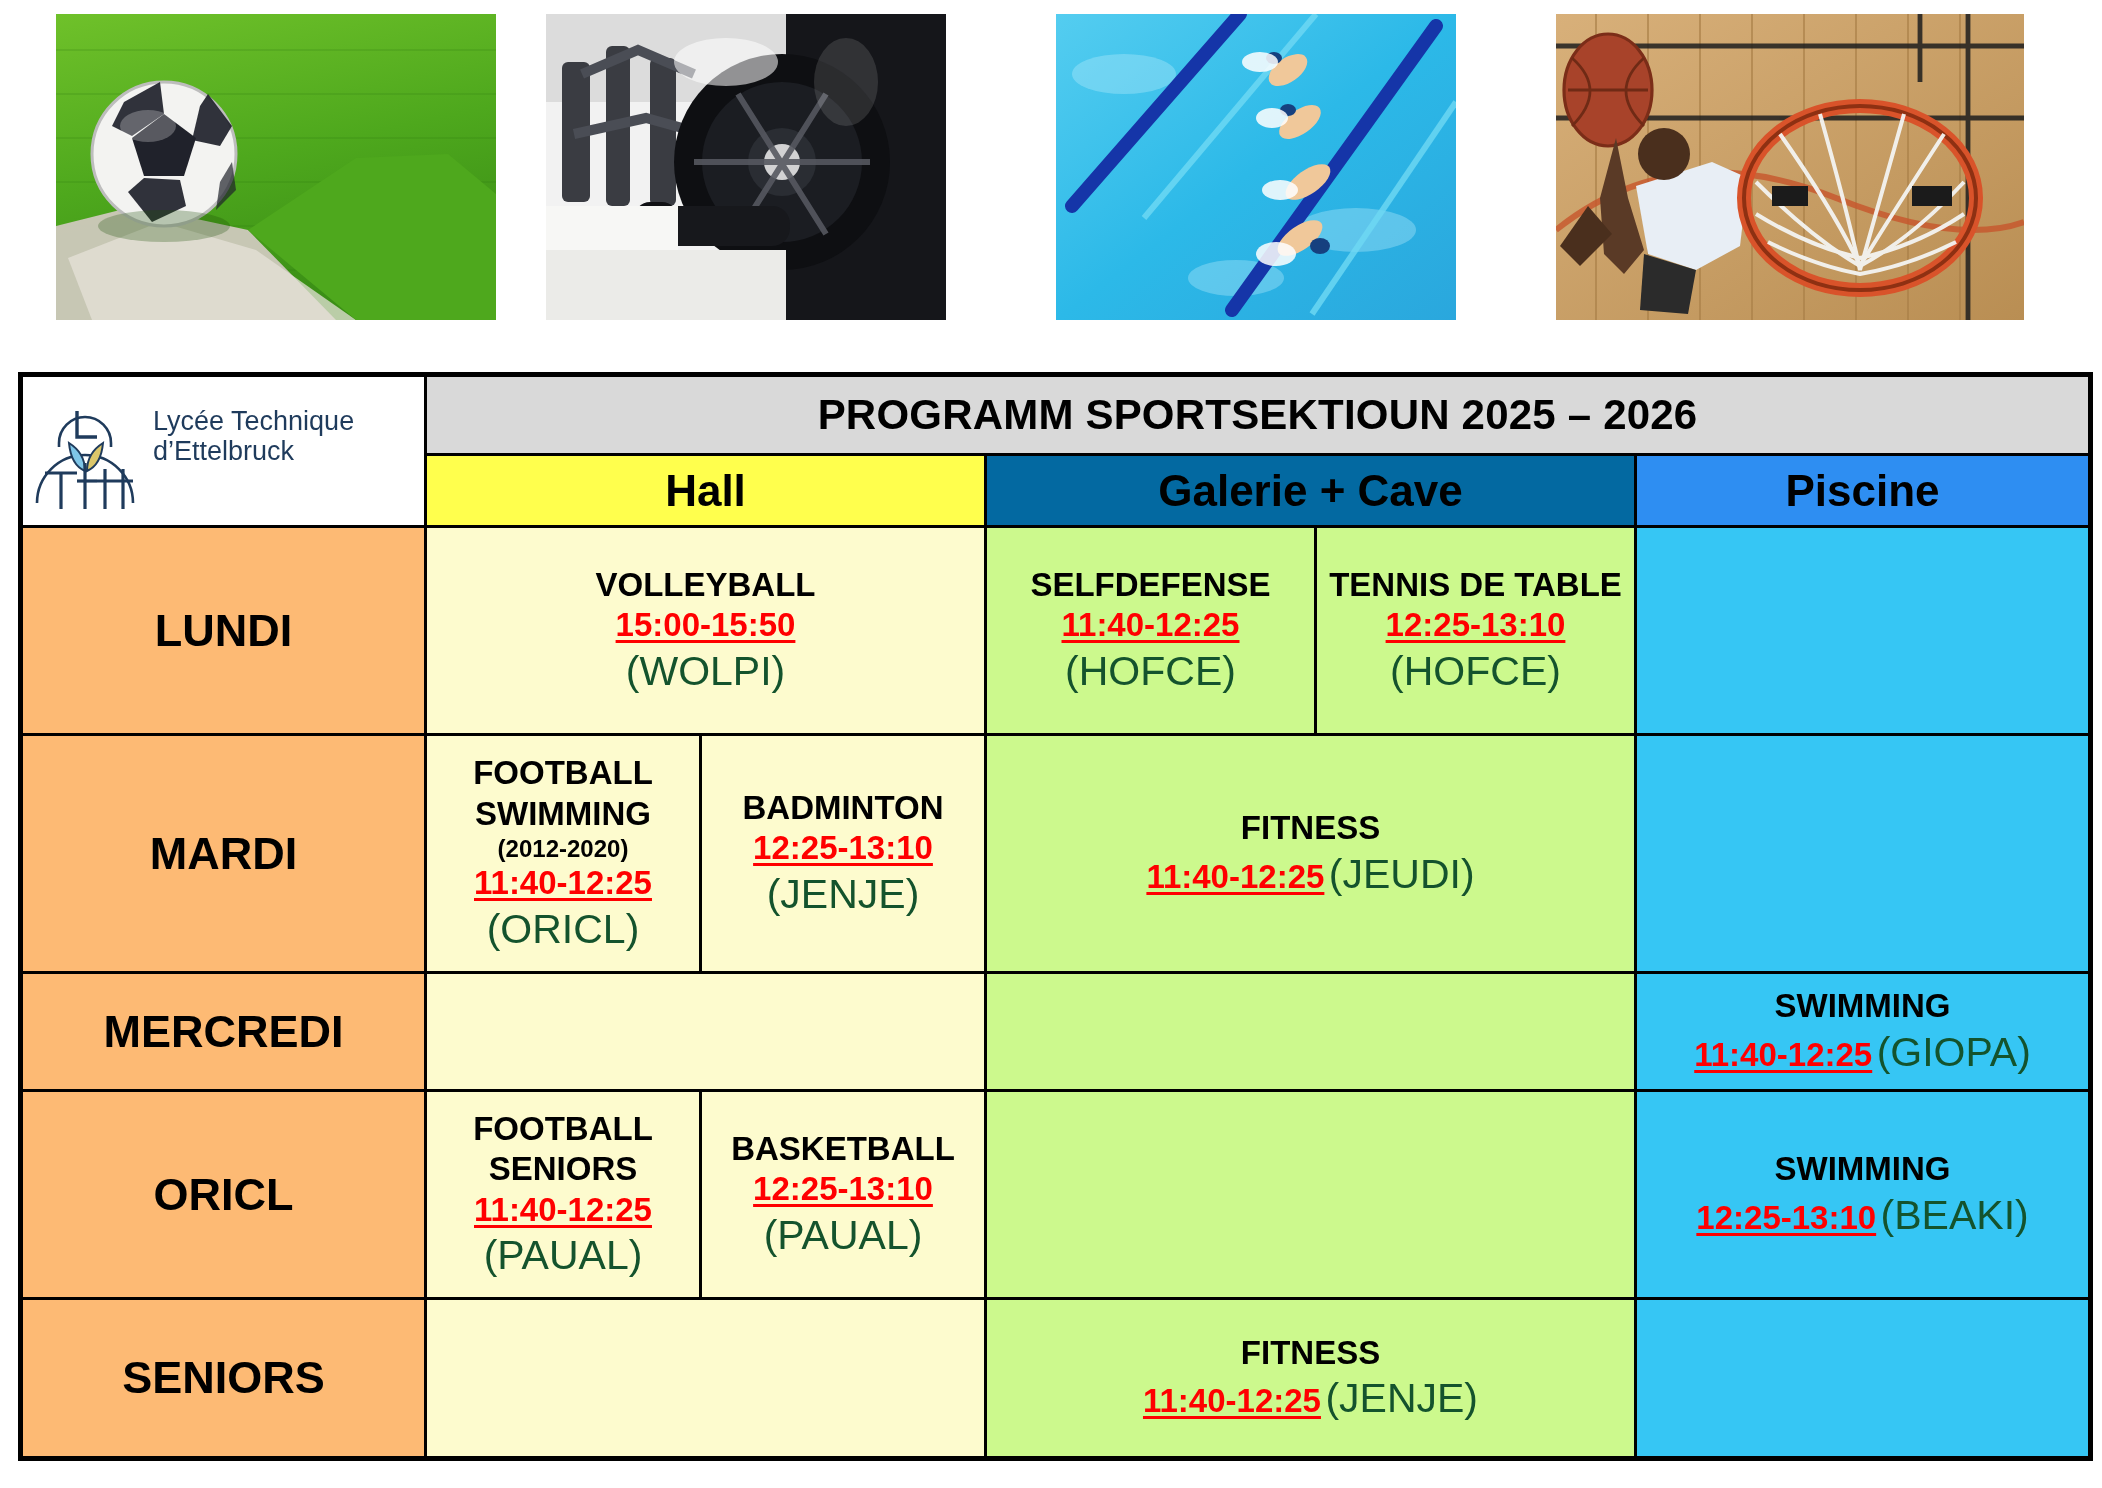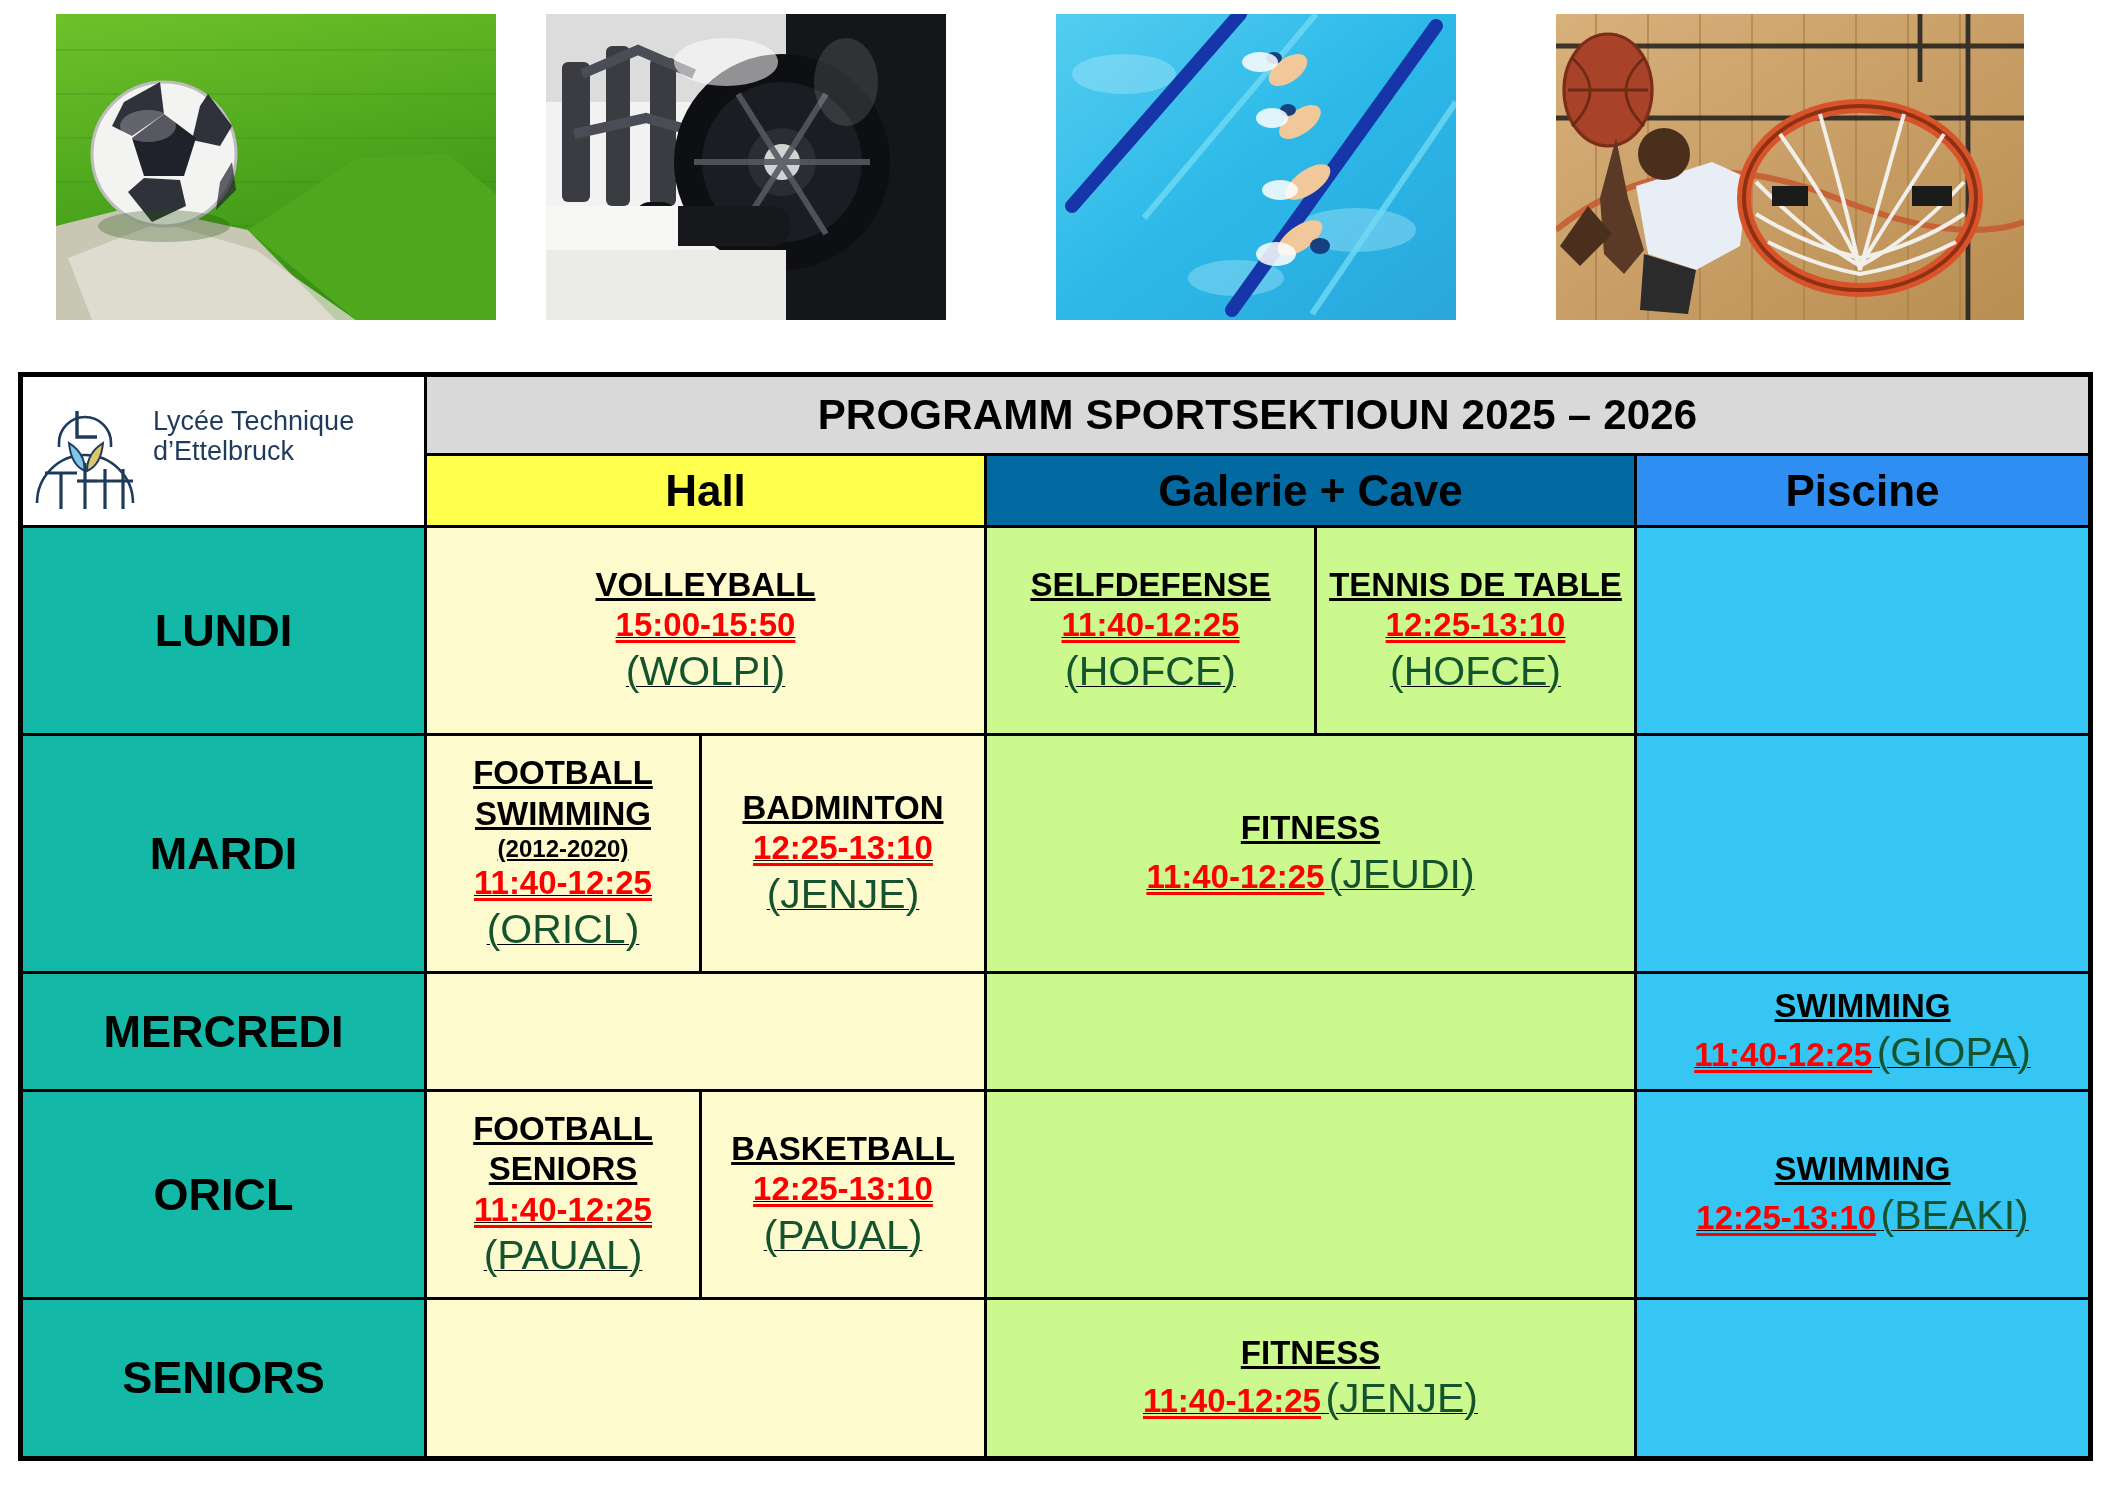--- a/index.html
+++ b/index.html
@@ -103,39 +103,38 @@
     font-size: 44px;
     font-weight: bold;
     color: #000;
   }
   .venue-hall   { background: #FFFF4D; }
   .venue-gal    { background: #0369a1; }
   .venue-piscine{ background: #2E8EF2; }
 
   
   .day-cell {
-    background: #14b8a6;
+    background: #fdba74;
     text-align: left;
     font-size: 45px;
     font-weight: bold;
     vertical-align: top;
     padding: 10px 0 0 12px;
     color: #000;
   }
 
   
   .hall-body { background: #FDFBCE; }
   .gal-body  { background: #CCF98D; }
   .pisc-body { background: #36C6F4; }
 
   
   .cell {
     padding: 8px 6px;
     line-height: 1.22;
-    text-decoration: underline;
   }
   .act-name {
     display: block;
     font-size: 33px;
     font-weight: bold;
     color: #000;
   }
   .act-sub {
     display: block;
     font-size: 24px;

